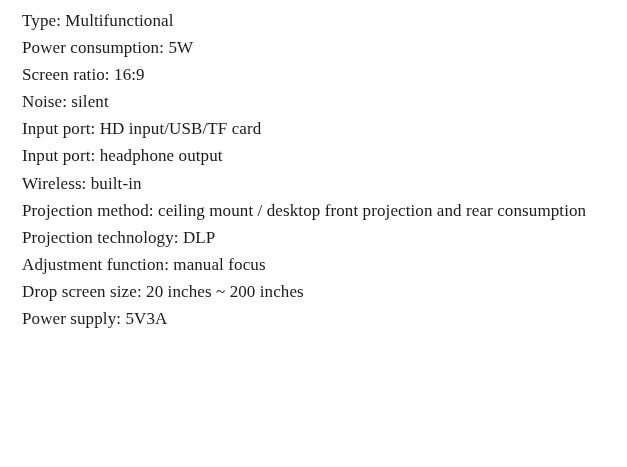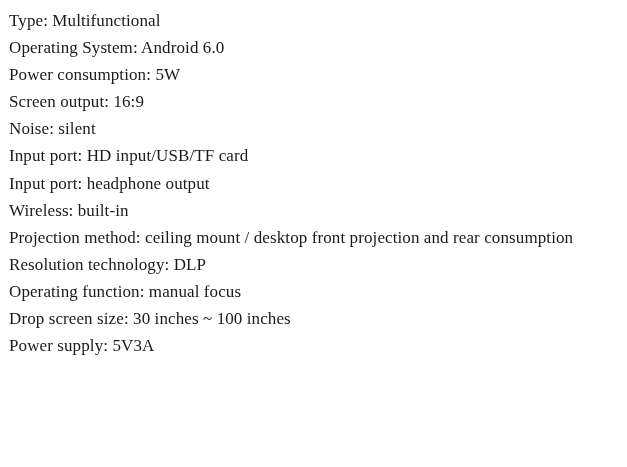--- a/index.html
+++ b/index.html
@@ -12,45 +12,44 @@
     padding: 0;
     background: var(--background);
   }
   .page {
     width: 627px;
     height: 467px;
     background: var(--background);
     overflow: hidden;
   }
   .spec-sheet {
-    padding: 7px 10px 0 9px;
+    padding: 7px 10px 0 22px;
     font-family: "Liberation Serif", "DejaVu Serif", serif;
     font-size: 17px;
     line-height: 27.1px;
     color: var(--text);
   }
   .spec-line {
     margin: 0;
     padding: 0;
     white-space: nowrap;
     letter-spacing: 0.1px;
   }
 </style>
 </head>
 <body>
 
 <div class="page">
   <div class="spec-sheet">
     <p class="spec-line">Type: Multifunctional</p>
-    <p class="spec-line">Operating System: Android 6.0</p>
     <p class="spec-line">Power consumption: 5W</p>
-    <p class="spec-line">Screen output: 16:9</p>
+    <p class="spec-line">Screen ratio: 16:9</p>
     <p class="spec-line">Noise: silent</p>
     <p class="spec-line">Input port: HD input/USB/TF card</p>
     <p class="spec-line">Input port: headphone output</p>
     <p class="spec-line">Wireless: built-in</p>
     <p class="spec-line">Projection method: ceiling mount / desktop front projection and rear consumption</p>
-    <p class="spec-line">Resolution technology: DLP</p>
-    <p class="spec-line">Operating function: manual focus</p>
-    <p class="spec-line">Drop screen size: 30 inches ~ 100 inches</p>
+    <p class="spec-line">Projection technology: DLP</p>
+    <p class="spec-line">Adjustment function: manual focus</p>
+    <p class="spec-line">Drop screen size: 20 inches ~ 200 inches</p>
     <p class="spec-line">Power supply: 5V3A</p>
   </div>
 </div>
 
 </body></html>

